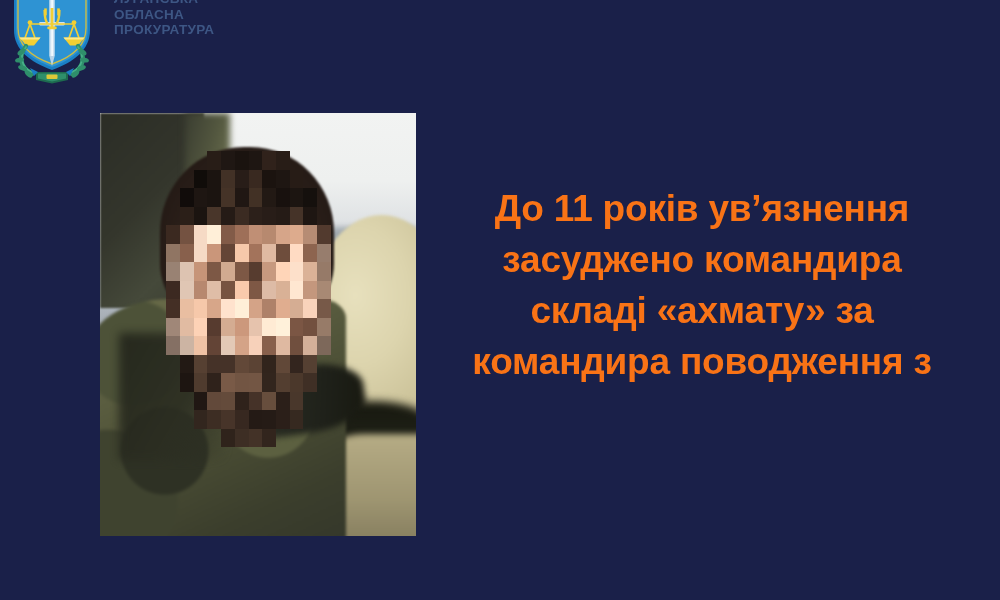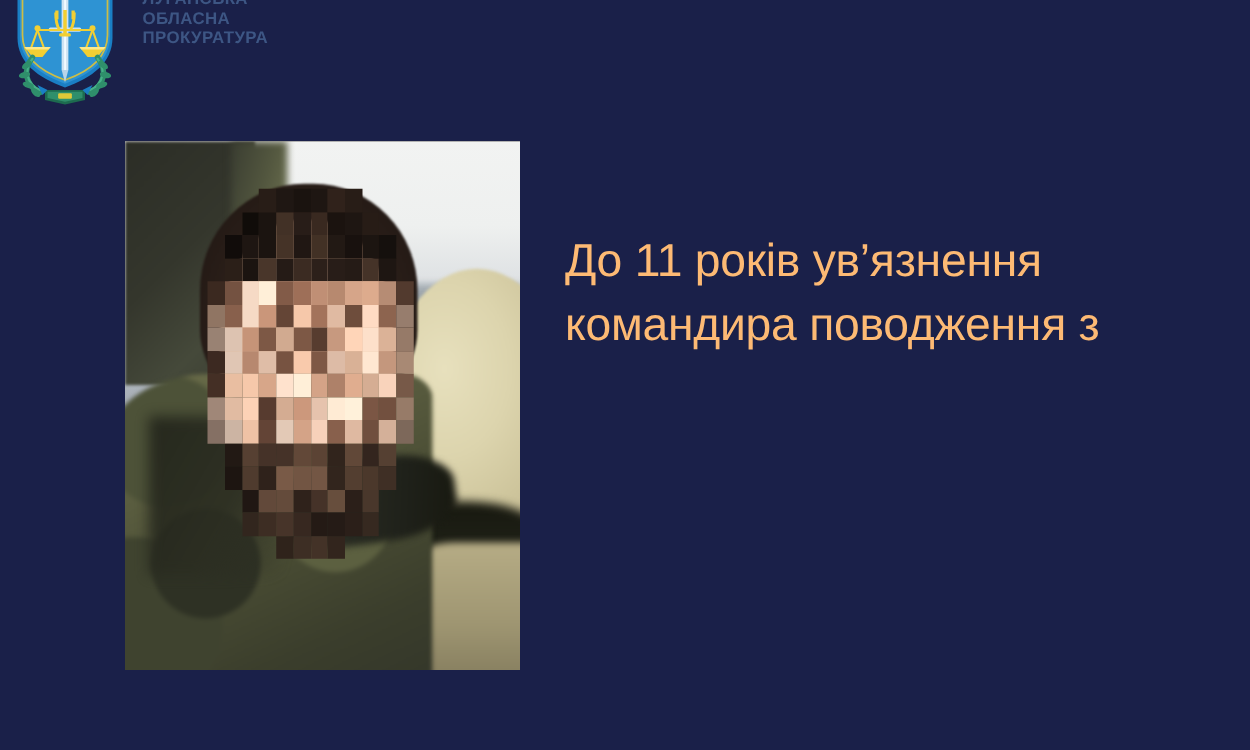--- a/index.html
+++ b/index.html
@@ -171,25 +171,26 @@
     grid-template-columns:repeat(12,1fr);
     grid-template-rows:repeat(16,1fr);
   }
   #mosaic i { display:block; }
 
   
   #headline {
     position:absolute;
     left:452px; top:183px;
     width:500px;
-    color:#fdba74;
+    color:#f97316;
     font-size:37px;
-    font-weight:normal;
+    font-weight:bold;
     line-height:51px;
     letter-spacing:-0.2px;
+    text-align:center;
   }
   #headline div { white-space:nowrap; }
 </style>
 </head>
 <body>
 
 <div id="brand">
 
   <div id="emblem">
     <svg viewBox="0 0 92 86" xmlns="http://www.w3.org/2000/svg">
@@ -475,14 +476,16 @@
       <i style="background: rgb(50, 37, 29);"></i>
       <i style="background: transparent;"></i>
       <i style="background: transparent;"></i>
       <i style="background: transparent;"></i>
       <i style="background: transparent;"></i>
     </div>
 </div>
 
 <div id="headline">
   <div>До 11 років ув’язнення</div>
+  <div>засуджено командира</div>
+  <div>складі «ахмату» за</div>
   <div>командира поводження з</div>
 </div>
 
 </body></html>

